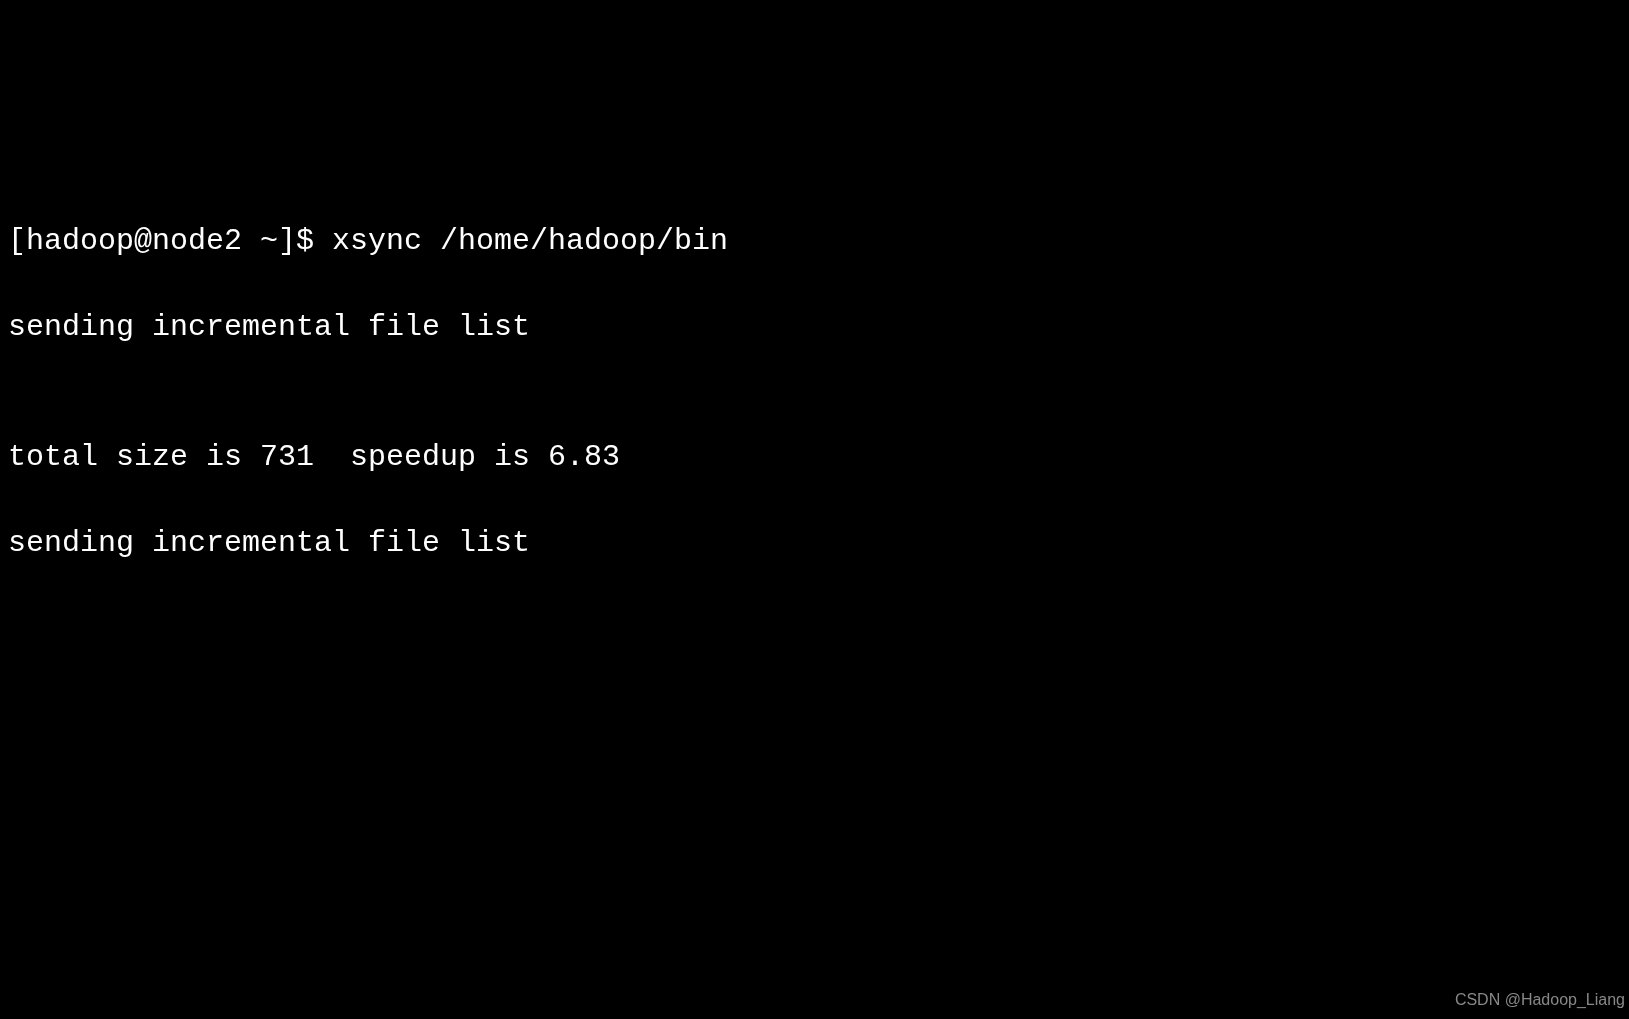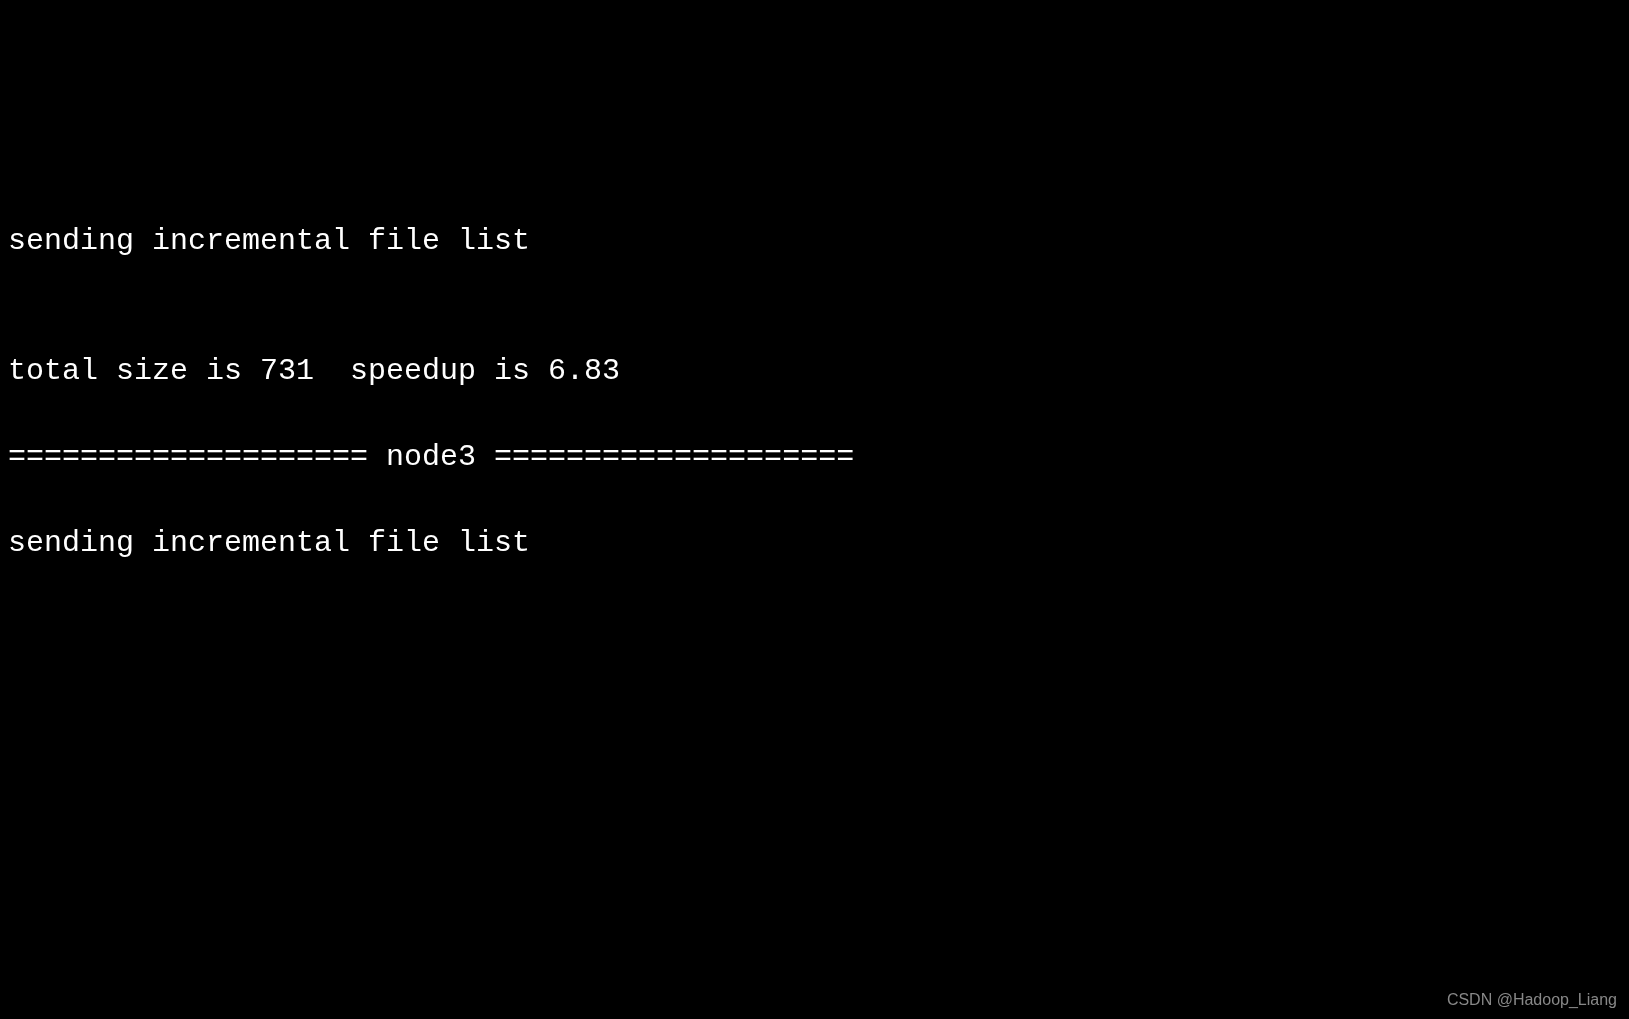--- a/index.html
+++ b/index.html
@@ -19,37 +19,37 @@
       overflow: hidden;
       position: relative;
       white-space: pre;
     }
     .terminal-line {
       display: block;
     }
     .watermark {
       position: absolute;
       bottom: 8px;
-      right: 12px;
+      right: 4px;
       color: #888888;
       font-size: 16px;
       font-family: Arial, sans-serif;
       white-space: normal;
     }
   </style>
 </head>
 <body>
 
 
 
 <div>
+<span class="terminal-line">[hadoop@node2 ~]$ xsync /home/hadoop/bin</span>
 <span class="terminal-line">sending incremental file list</span>
 <span class="terminal-line"></span>
 <span class="terminal-line">total size is 731  speedup is 6.83</span>
-<span class="terminal-line">==================== node3 ====================</span>
 <span class="terminal-line">sending incremental file list</span>
 <span class="terminal-line"></span>
 
 
 
 
 
 
 <span class="terminal-line"></span>
 

